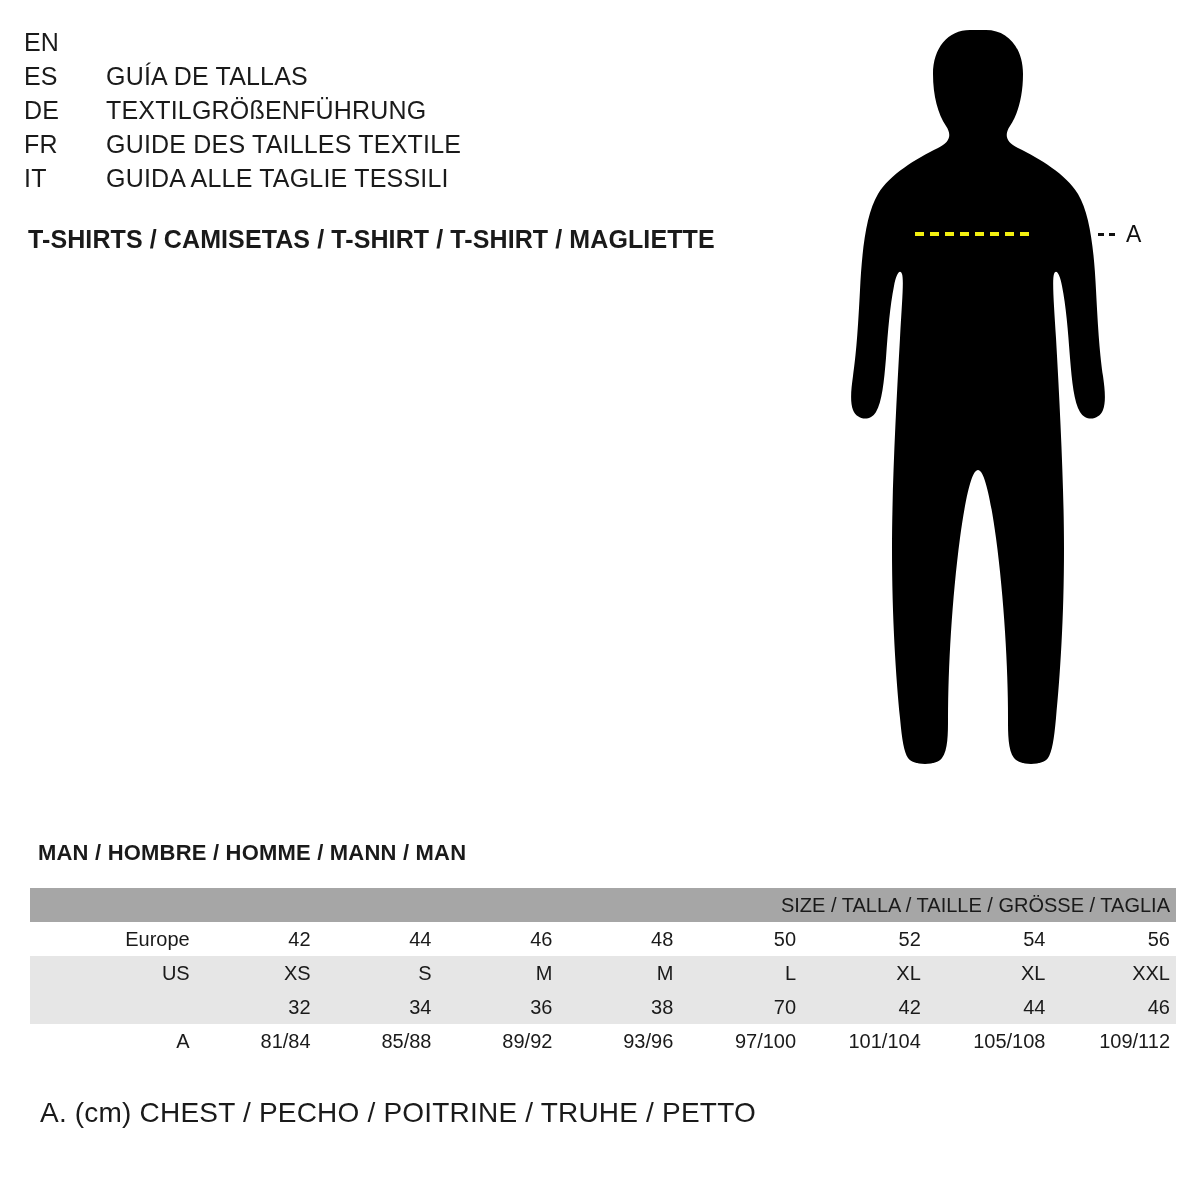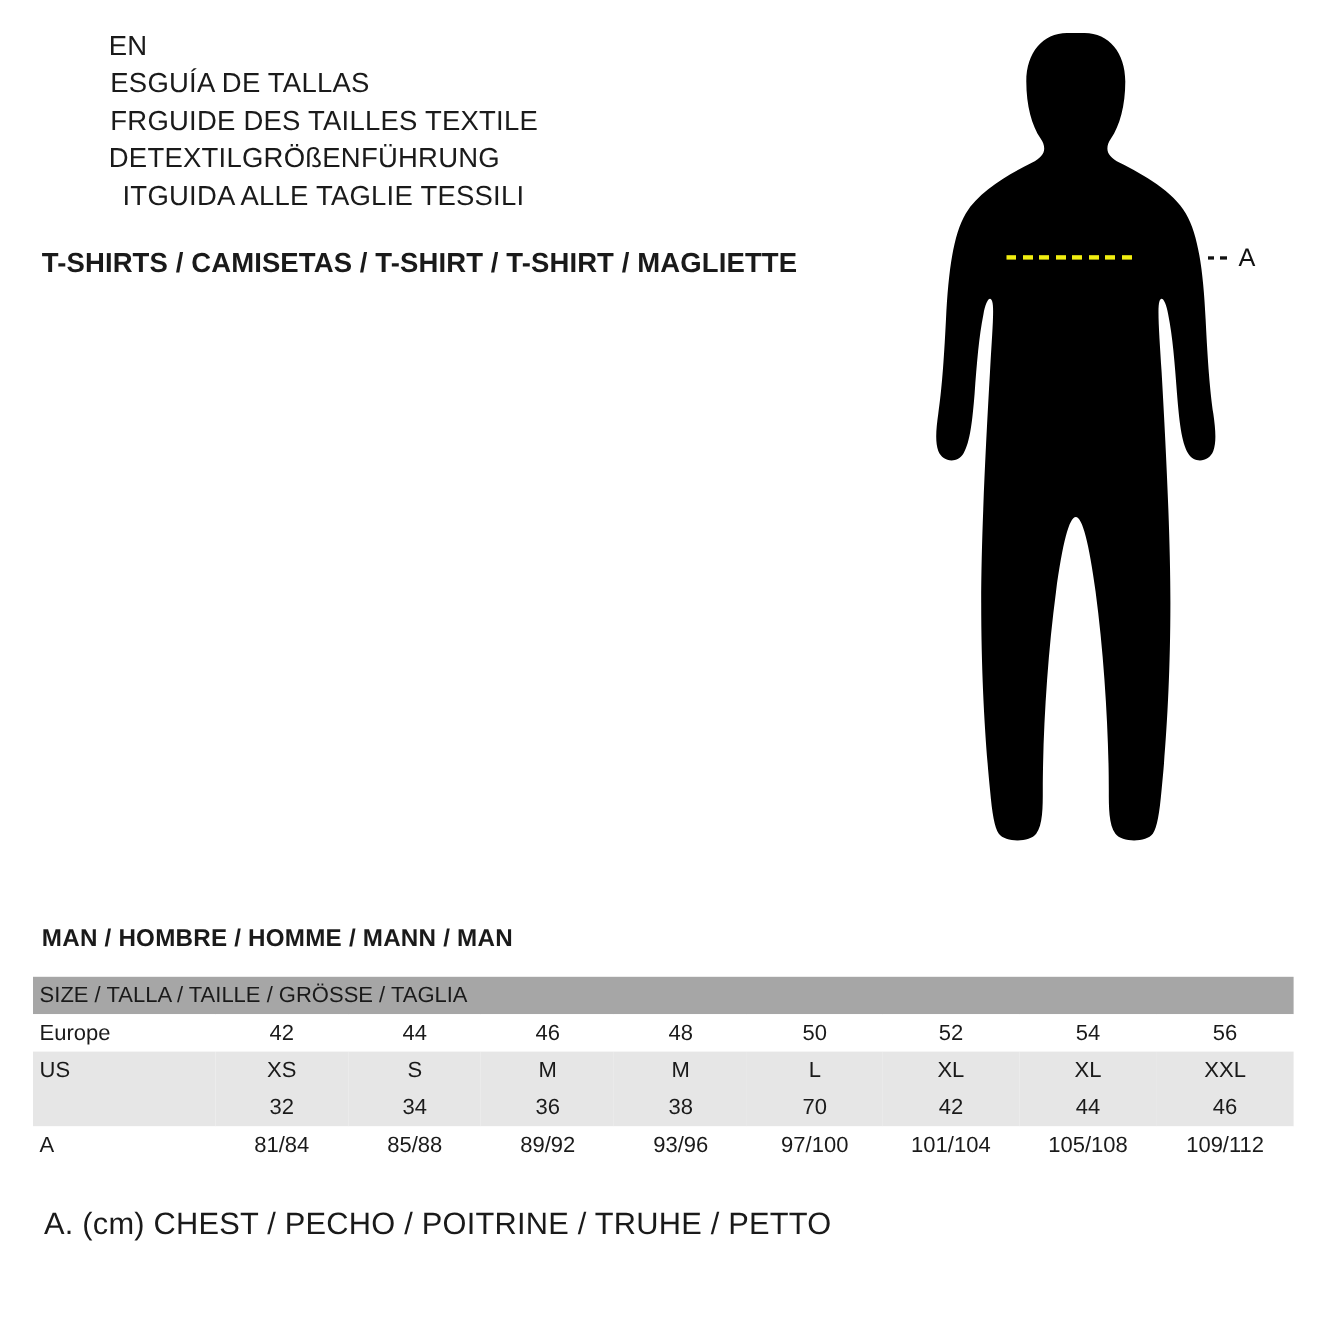--- a/index.html
+++ b/index.html
@@ -12,44 +12,43 @@
     height: 1200px;
     font-family: "Liberation Sans", sans-serif;
     color: #1a1a1a;
     position: relative;
     overflow: hidden;
   }
 
   
   .lang-block {
     position: absolute;
-    left: 52px;
+    left: 24px;
     top: 28px;
     width: 720px;
-    text-align: right;
   }
   .lang-row {
     display: flex;
     align-items: baseline;
     height: 34px;
     font-size: 25px;
     letter-spacing: .2px;
   }
   .lang-code {
     width: 82px;
     flex: 0 0 82px;
     color: #1a1a1a;
   }
   .lang-text {
     color: #1a1a1a;
   }
 
   .categories {
     position: absolute;
-    left: 38px;
+    left: 28px;
     top: 222px;
     width: 760px;
   }
   .cat-line {
     font-size: 25px;
     font-weight: bold;
     line-height: 34px;
     letter-spacing: .1px;
   }
 
@@ -103,20 +102,21 @@
     top: 888px;
     width: 1146px;
     border-collapse: collapse;
     font-size: 20px;
   }
   table.size-table td {
     height: 34px;
     padding: 0 6px;
     vertical-align: middle;
     white-space: nowrap;
+    text-align: right;
   }
   .row-header td {
     background: #a6a6a6;
     font-size: 20px;
     color: #1a1a1a;
     height: 33px;
   }
   .row-shade td { background: #e6e6e6; }
   .row-plain td { background: #ffffff; }
   td.label-cell {
@@ -143,26 +143,26 @@
 
 <div class="lang-block">
   <div class="lang-row">
     <span class="lang-code">EN</span>
   </div>
   <div class="lang-row">
     <span class="lang-code">ES</span>
     <span class="lang-text">GUÍA DE TALLAS</span>
   </div>
   <div class="lang-row">
+    <span class="lang-code">DE</span>
+    <span class="lang-text">TEXTILGRÖßENFÜHRUNG</span>
+  </div>
+  <div class="lang-row">
     <span class="lang-code">FR</span>
     <span class="lang-text">GUIDE DES TAILLES TEXTILE</span>
-  </div>
-  <div class="lang-row">
-    <span class="lang-code">DE</span>
-    <span class="lang-text">TEXTILGRÖßENFÜHRUNG</span>
   </div>
   <div class="lang-row">
     <span class="lang-code">IT</span>
     <span class="lang-text">GUIDA ALLE TAGLIE TESSILI</span>
   </div>
 </div>
 
 <div class="categories">
   <div class="cat-line">T-SHIRTS / CAMISETAS / T-SHIRT / T-SHIRT / MAGLIETTE</div>
 </div>

